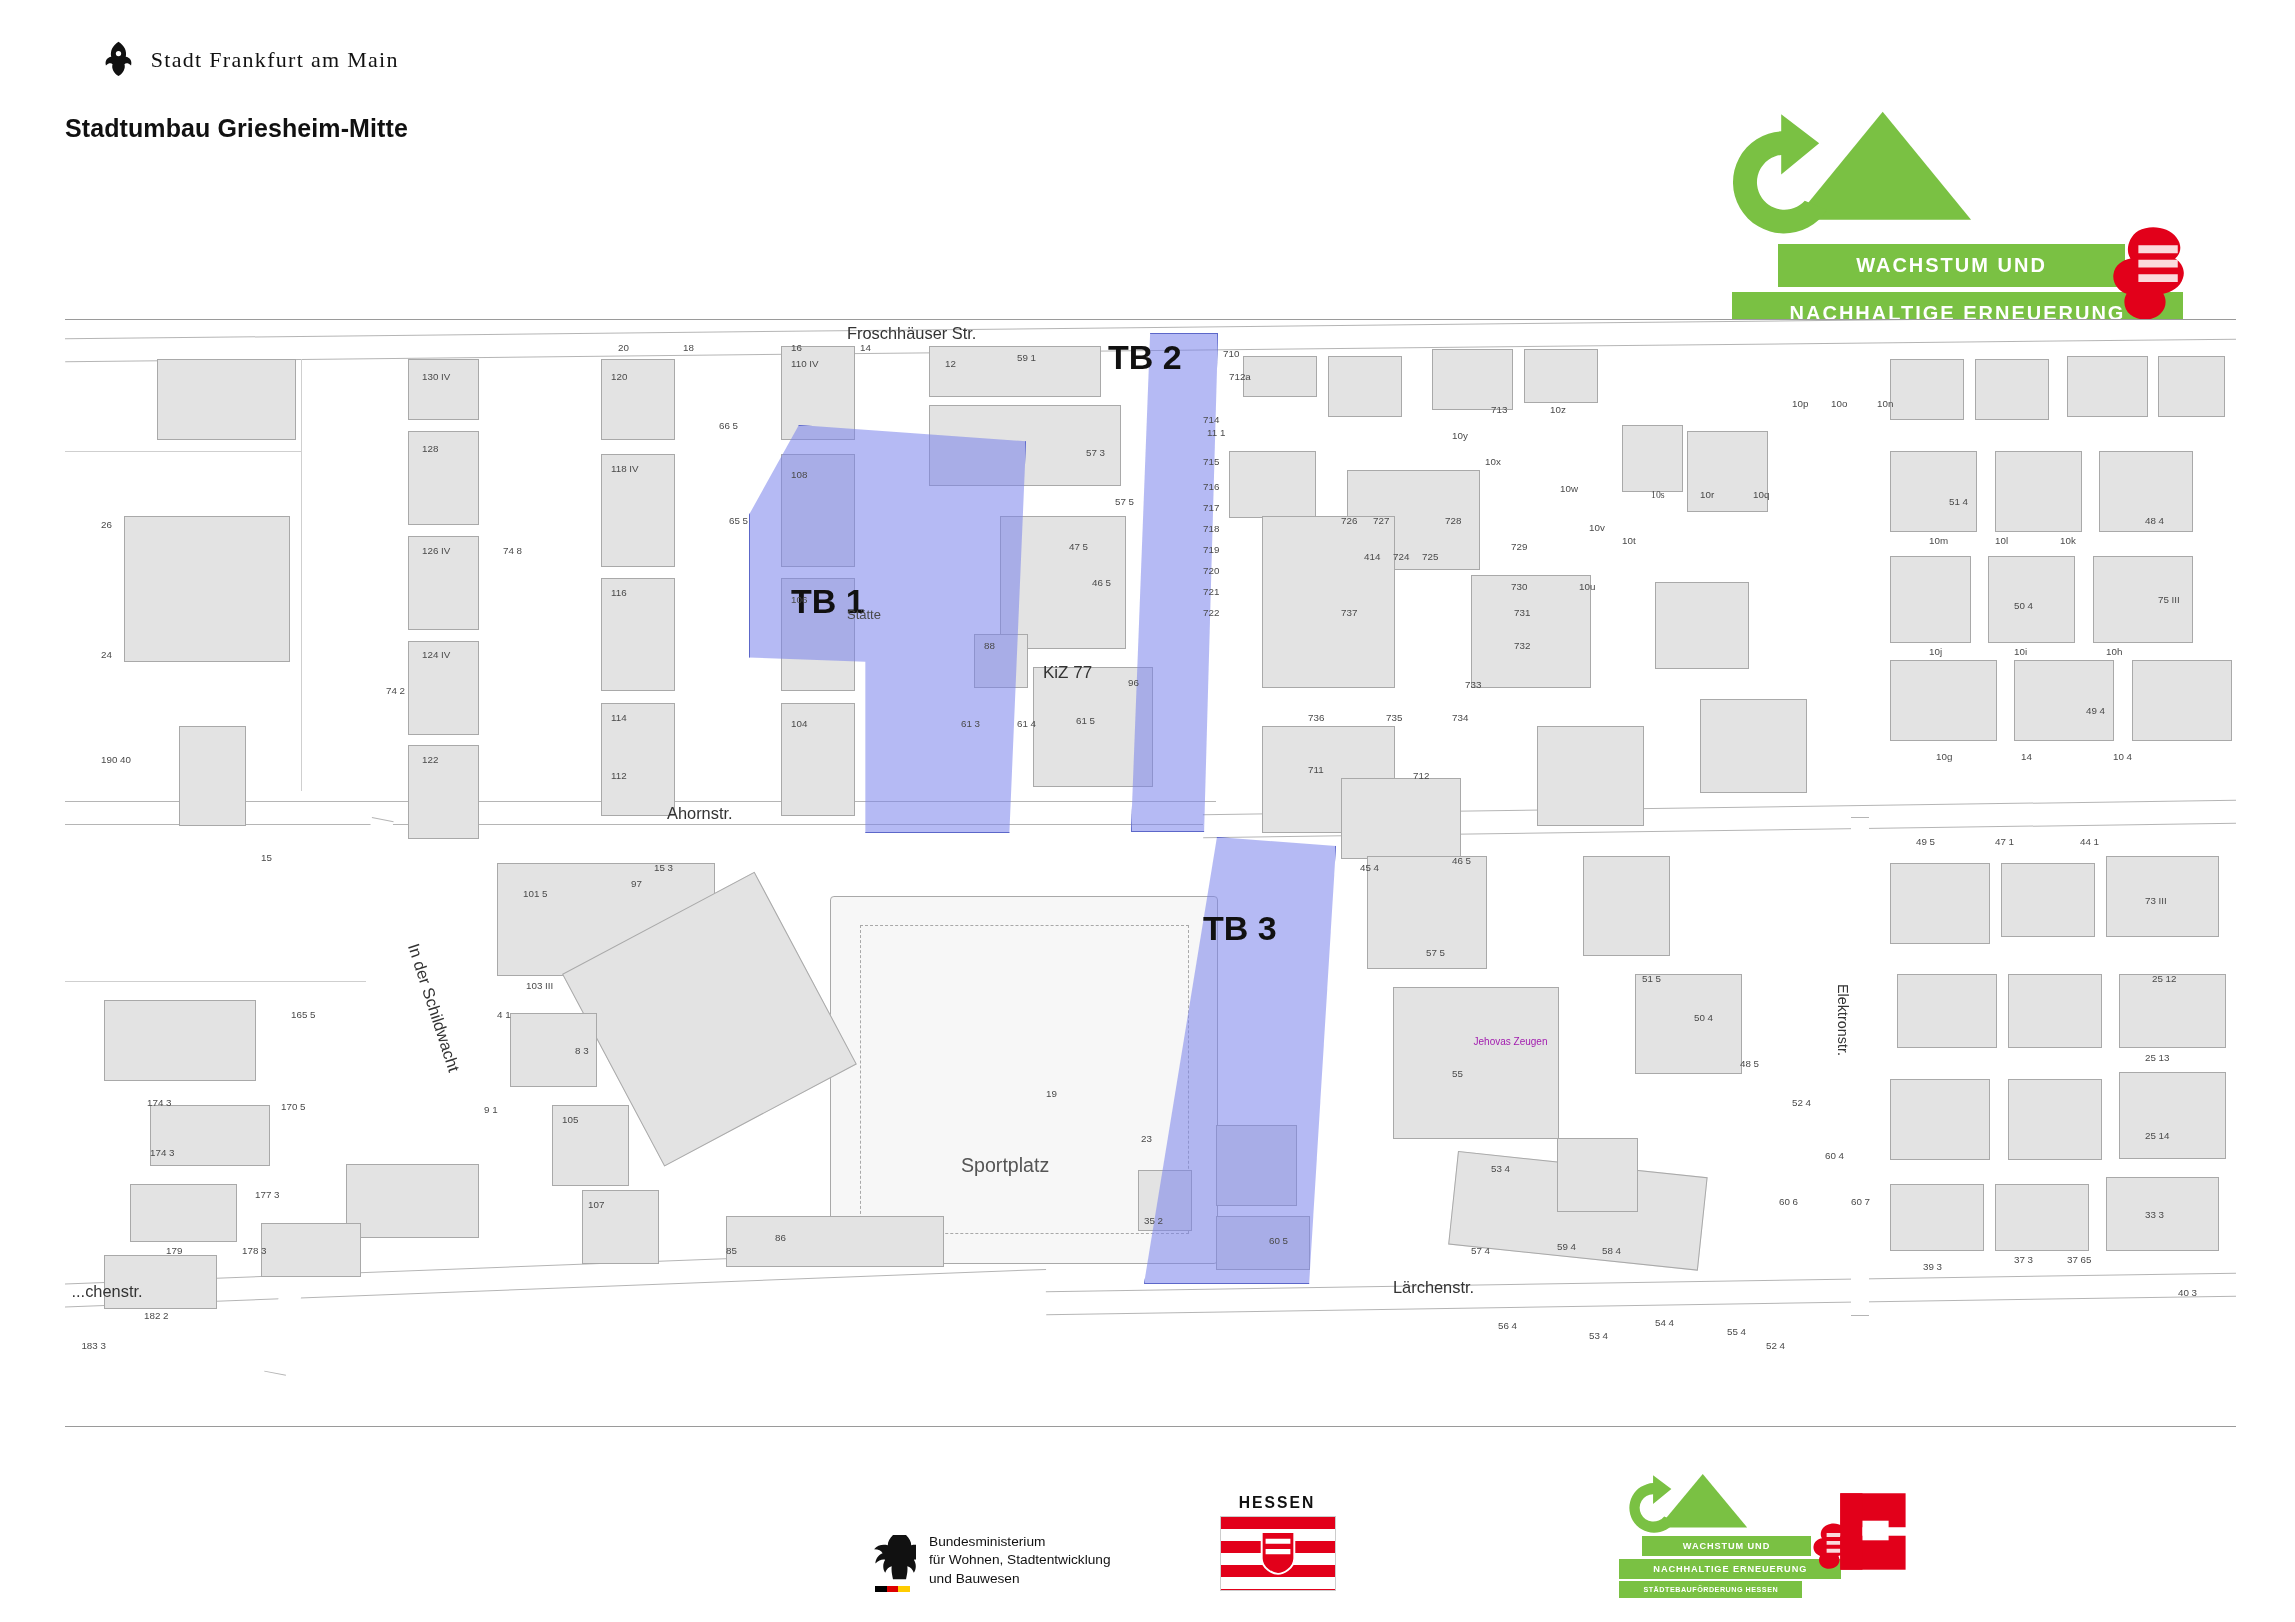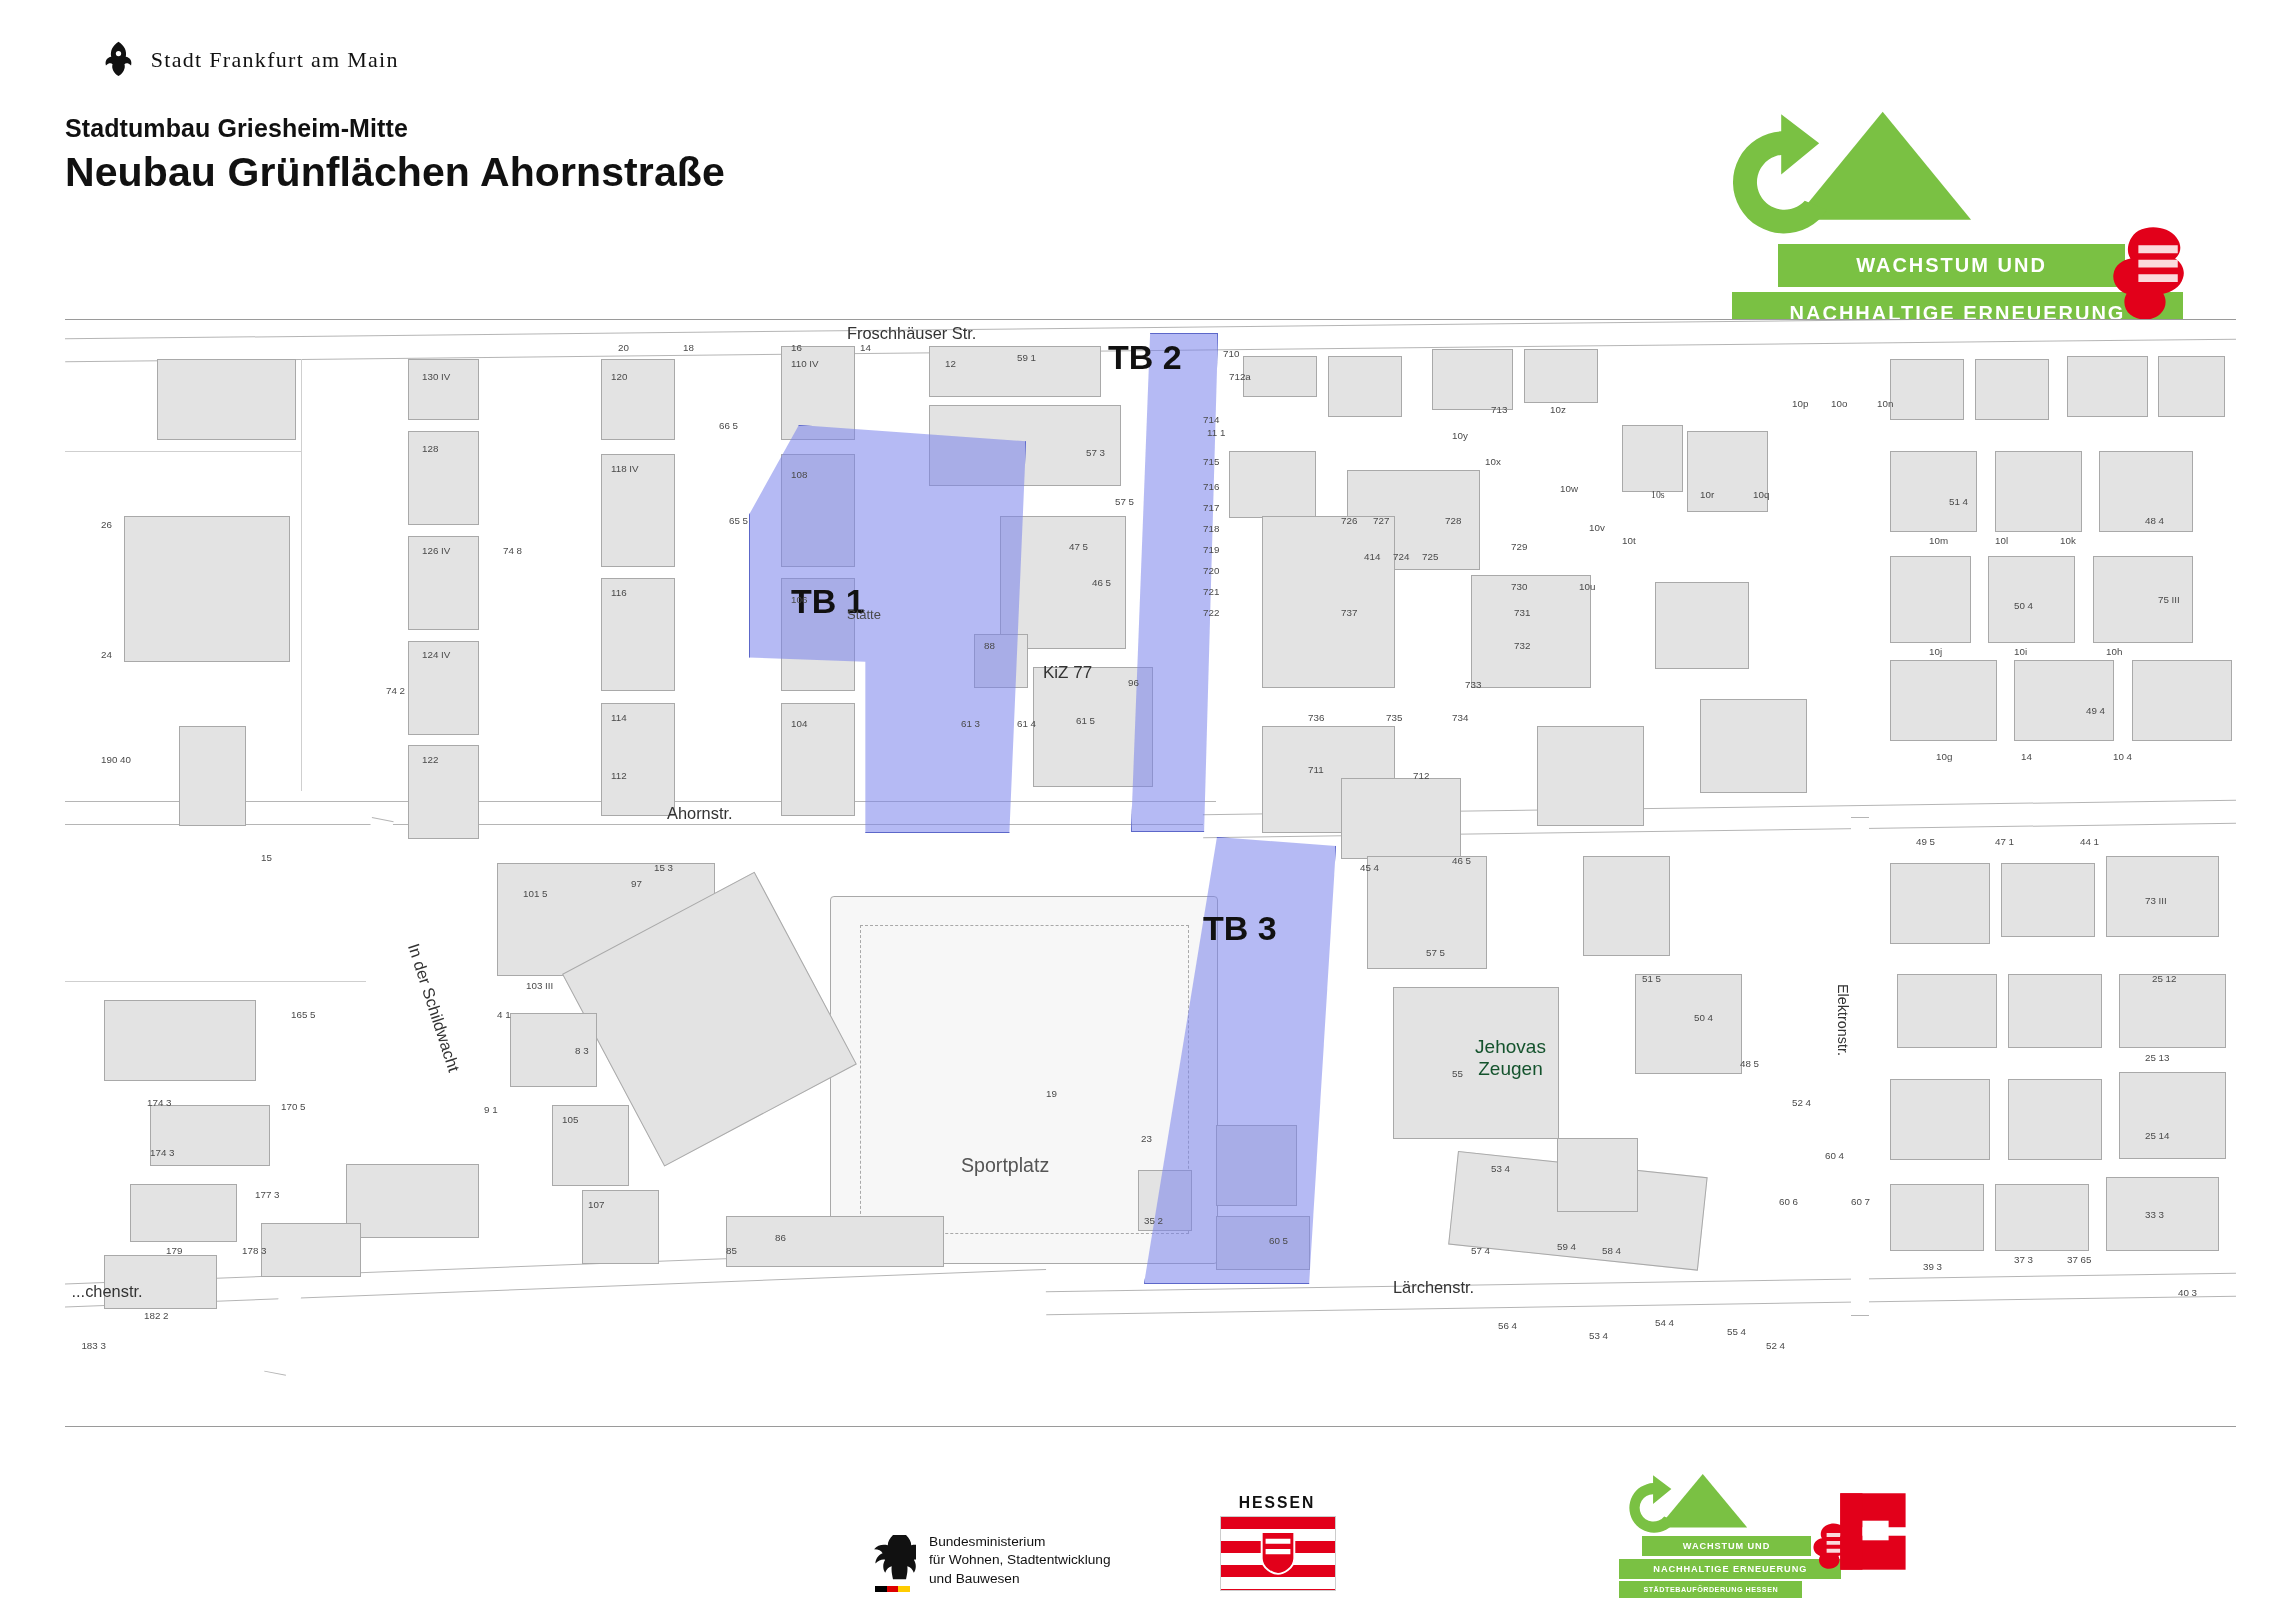--- a/index.html
+++ b/index.html
@@ -40,21 +40,21 @@
   .bldg{position:absolute;background:#e3e3e3;border:0.7px solid #a9a9a9;}
   .bldg.white{background:#f7f7f7;}
   .road{position:absolute;background:#ffffff;border-top:0.7px solid #b5b5b5;border-bottom:0.7px solid #b5b5b5;}
   .plotline{position:absolute;background:#cfcfcf;}
   .pnum{position:absolute;font-size:9.8px;color:#4a4a4a;line-height:1.05;white-space:pre;}
   .streetname{position:absolute;font-size:16.4px;color:#333;font-family:"Liberation Sans",sans-serif;}
   .area{position:absolute;background:rgba(120,130,235,0.55);border:0.7px solid #5c67c9;}
   .tblabel{position:absolute;font-size:34px;font-weight:bold;color:#111;}
   .sportplatz{position:absolute;font-size:19.6px;color:#555;}
   .kiz{position:absolute;font-size:17px;color:#333;}
-  .jehovas{position:absolute;font-size:19px;color:#14532d;line-height:1.15;text-align:center;}
+  .jehovas{position:absolute;font-size:10px;color:#a21caf;line-height:1.15;text-align:center;}
 
   
   .footer{position:absolute;left:0;bottom:13px;width:2295px;height:150px;}
   .f-item{position:absolute;bottom:0;}
 
   .bmw{left:870px;bottom:19.6px;display:flex;align-items:center;gap:13px;}
   .bmw-eagle{width:46px;height:56px;}
   .bmw-text{font-size:13.7px;line-height:1.35;color:#111;}
   .bmw-flag{position:absolute;left:5.2px;bottom:-2.6px;width:35px;height:6.5px;
             background:linear-gradient(to right,#000 0 33%,#d00 33% 66%,#fc0 66% 100%);}
@@ -95,21 +95,20 @@
     <span class="crest">
       <svg viewBox="0 0 62 62" width="41" height="41">
         <path d="M31 4 C22 10 18 18 20 27 C14 28 10 33 12 40 C16 36 20 36 22 38 C20 44 24 52 31 56 C38 52 42 44 40 38 C42 36 46 36 50 40 C52 33 48 28 42 27 C44 18 40 10 31 4 Z" fill="#111"></path>
         <circle cx="31" cy="22" r="4" fill="#fff"></circle>
       </svg>
     </span>
     <span class="city-text">Stadt Frankfurt am Main</span>
   </div>
 
   <div class="subtitle-small">Stadtumbau Griesheim-Mitte</div>
-  <div class="maintitle">Neubau Grünflächen Ahornstraße</div>
 
   <div class="wne-logo">
     <svg class="wne-arrow" viewBox="0 0 420 250">
       <path d="M250 10 L385 175 L115 175 Z" fill="#7ac143"></path>
       <path d="M95 40 a78 78 0 1 0 70 120 l-34 -14 a42 42 0 1 1 -36 -70 l0 30 l58 -48 l-58 -44 z" fill="#7ac143"></path>
     </svg>
     <div class="wne-bar wne-bar1">WACHSTUM UND</div>
     <div class="wne-bar wne-bar2">NACHHALTIGE ERNEUERUNG</div>
     <div class="wne-bar wne-bar3">STÄDTEBAUFÖRDERUNG HESSEN</div>
     <svg class="hessen-lion" viewBox="0 0 160 160">

